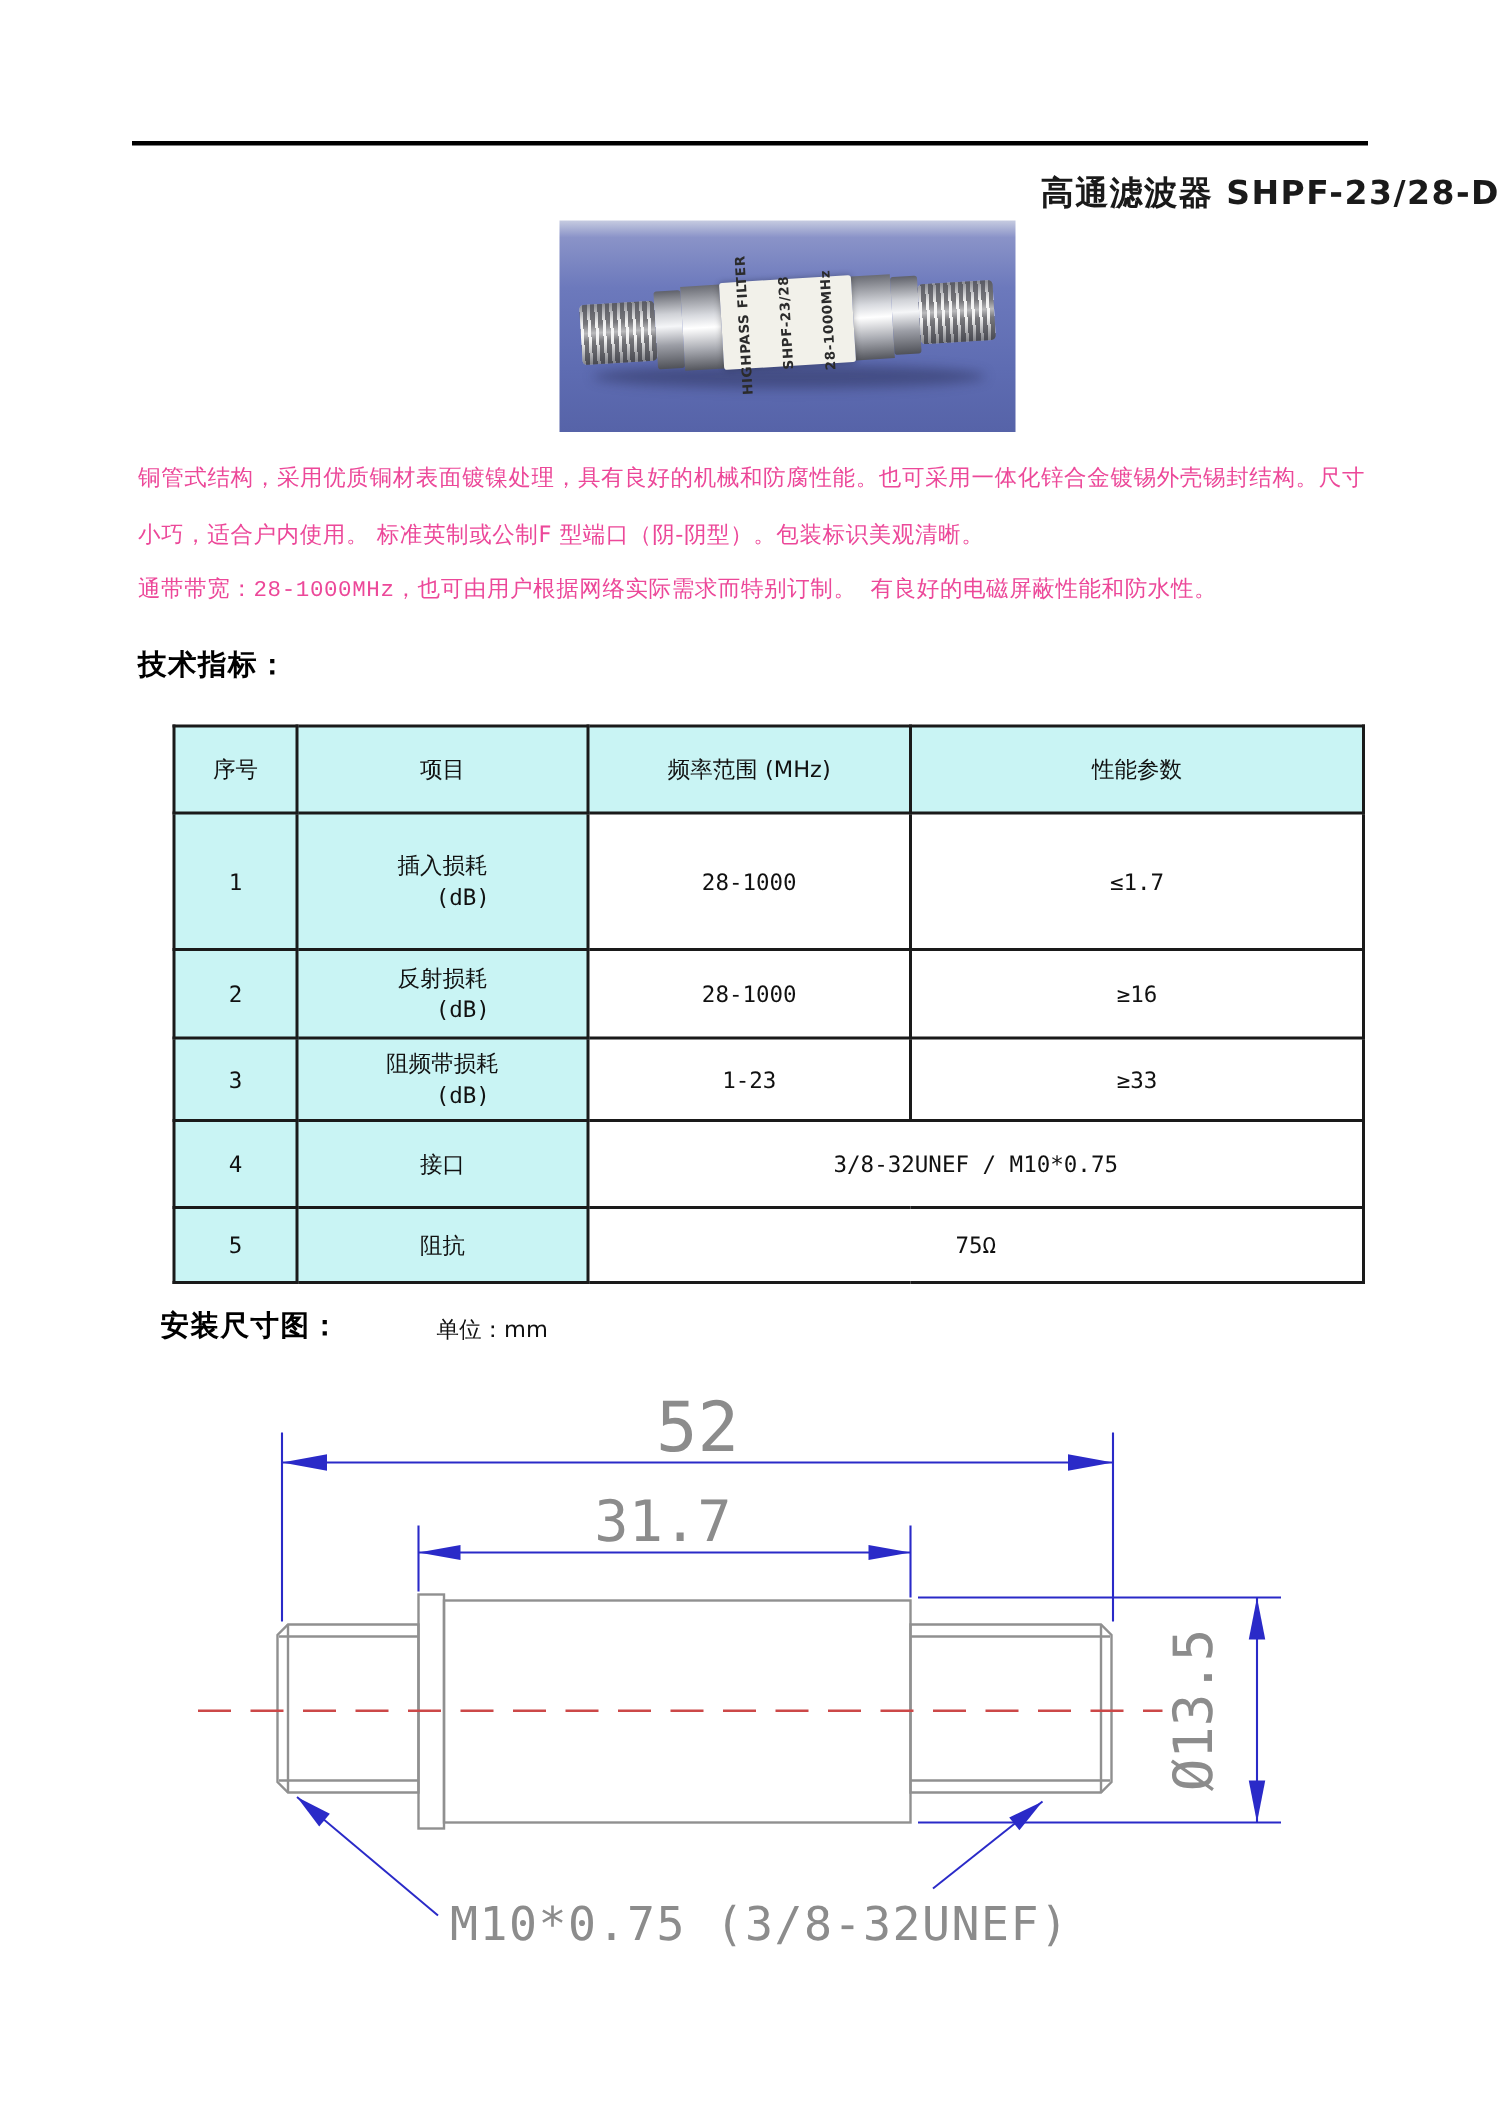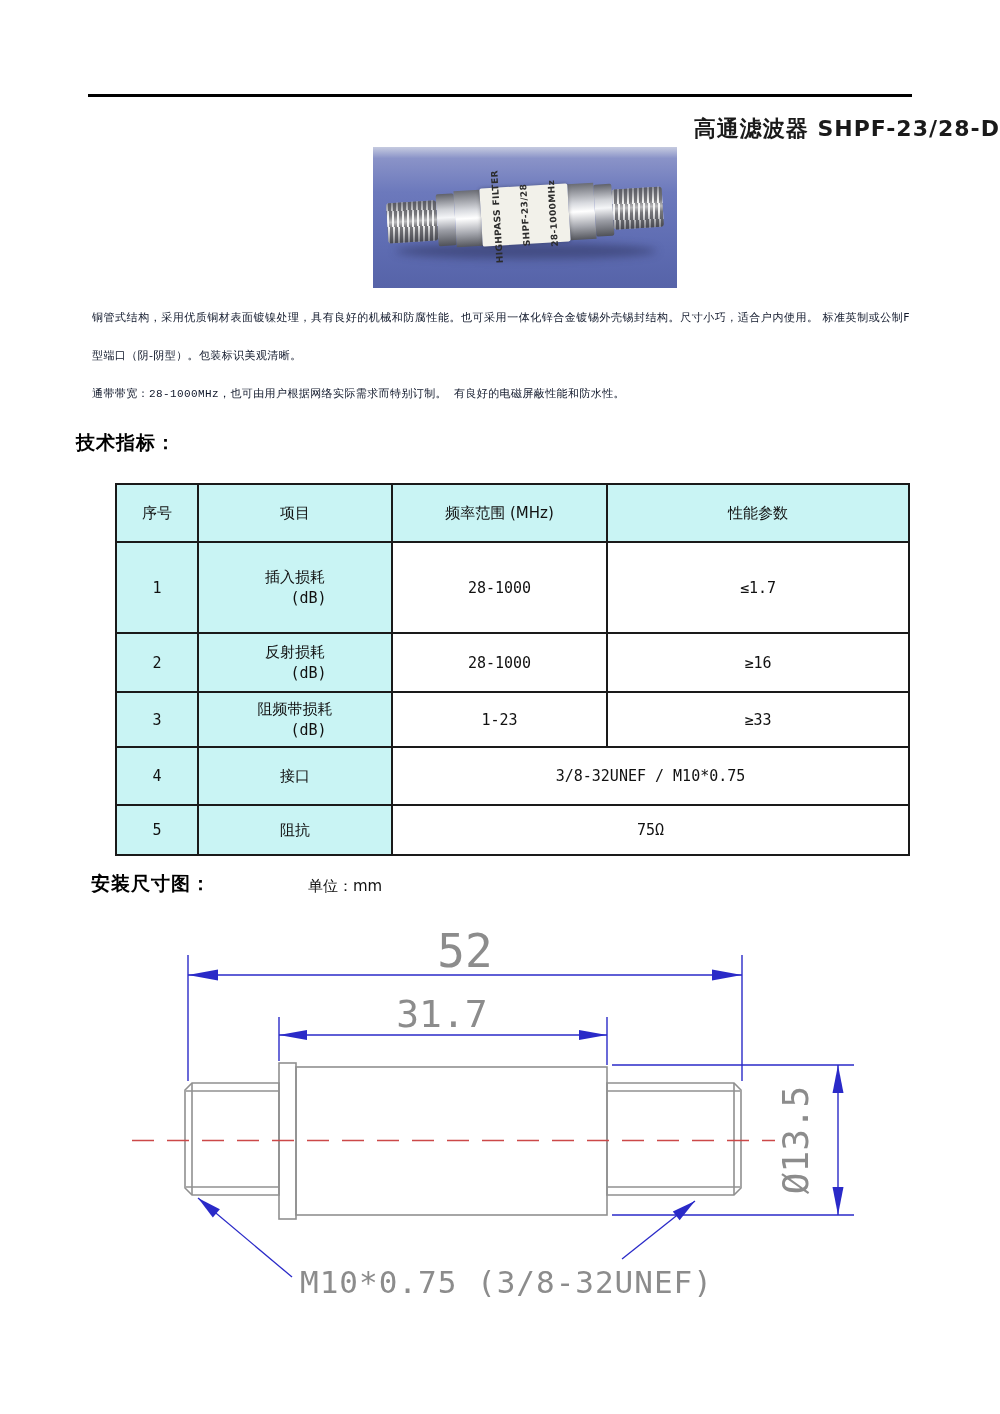--- a/index.html
+++ b/index.html
@@ -52,32 +52,32 @@
     background:#f2f1ea; box-shadow:0 0 4px rgba(0,0,0,.3);
   }
   .label-line {
     position:absolute; top:50%; white-space:nowrap;
     transform:translate(-50%,-50%) rotate(-90deg);
     font-size:9px; font-weight:bold; color:#2b2b2b; letter-spacing:0.4px;
   }
   .ll-0 { left:18%; } .ll-1 { left:50%; } .ll-2 { left:82%; }
   
   .para {
-    position:absolute; left:92px; width:818px; font-size:11px;
-    line-height:38px; letter-spacing:0.4px; text-align:justify; color:#0f172a;
+    position:absolute; left:92px; width:818px; font-size:15px;
+    line-height:38px; letter-spacing:0.4px; text-align:justify; color:#ec4899;
   }
   .para1 { top:299px; }
   .para2 { top:375px;font-family:Liberation Mono, monospace; }
   .section-heading {
-    position:absolute; left:76px; font-size:19px; font-weight:bold;
+    position:absolute; left:92px; font-size:19px; font-weight:bold;
     letter-spacing:1px; color:#000;
   }
   .h-specs { top:430px; }
   .h-install { top:871px;margin-left:15px; }
-  .unit-label { position:absolute; left:308px; top:877px; font-size:15px; color:#111; }
+  .unit-label { position:absolute; left:291px; top:877px; font-size:15px; color:#111; }
   
   .spec-table {
     position:absolute; left:115px; top:483px; width:793px;
     border-collapse:collapse; table-layout:fixed;
     font-size:15px; color:#111;
   }
   .spec-table td, .spec-table th {
     border:2px solid #1a1a1a; text-align:center; vertical-align:middle;
     font-weight:normal; padding:0;
   }

